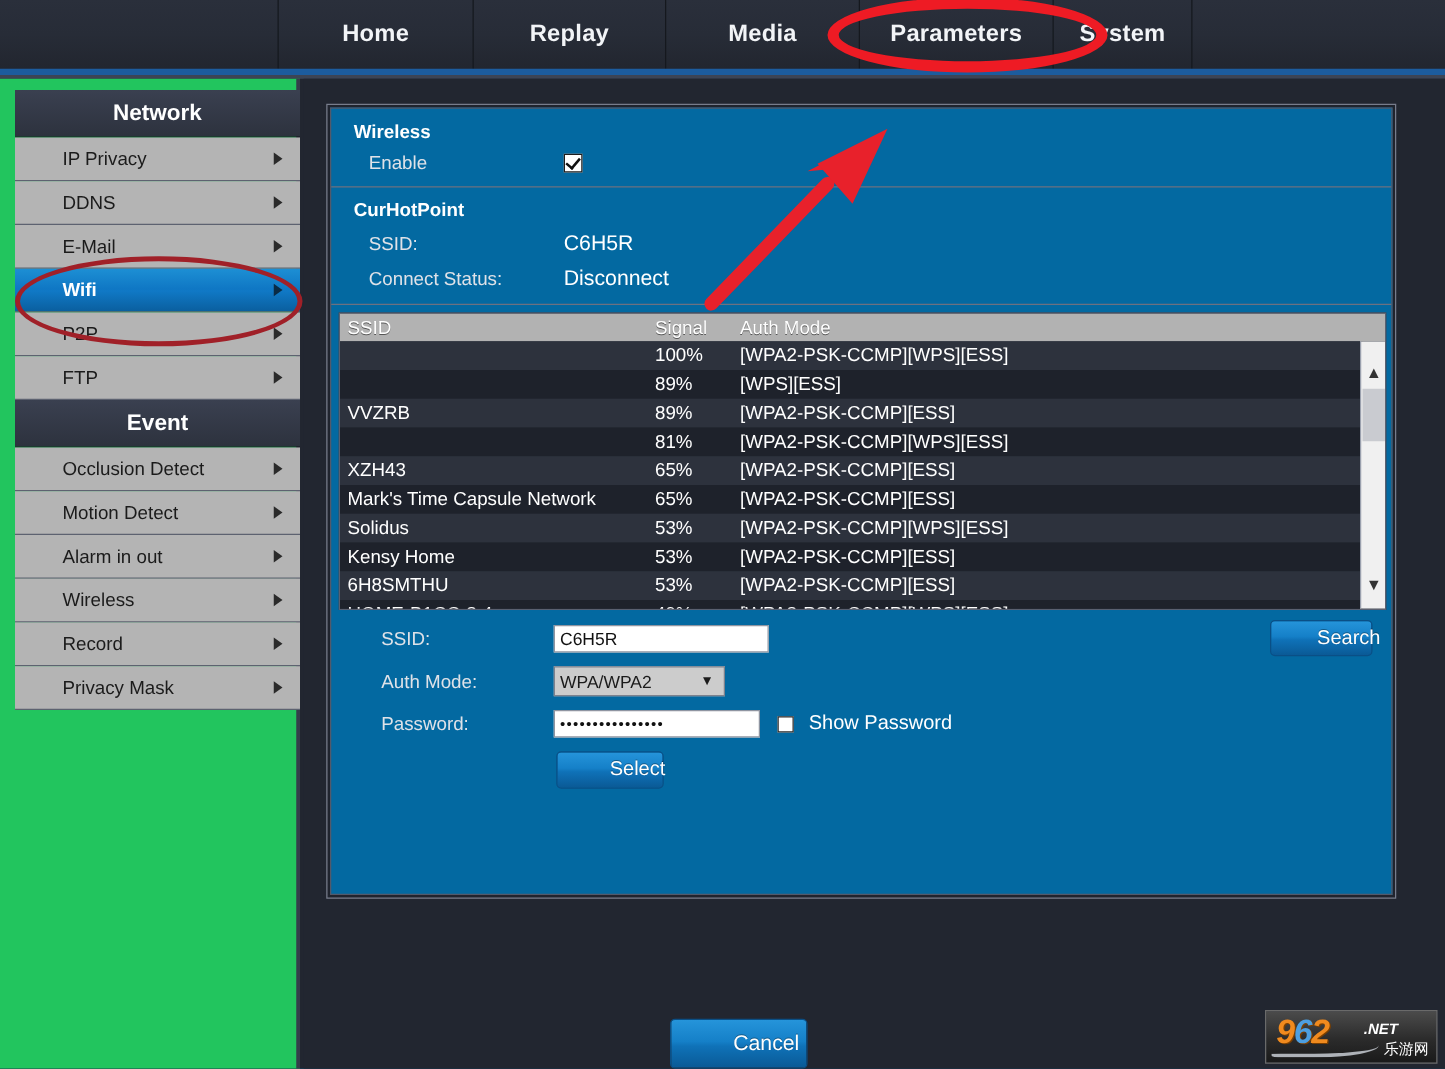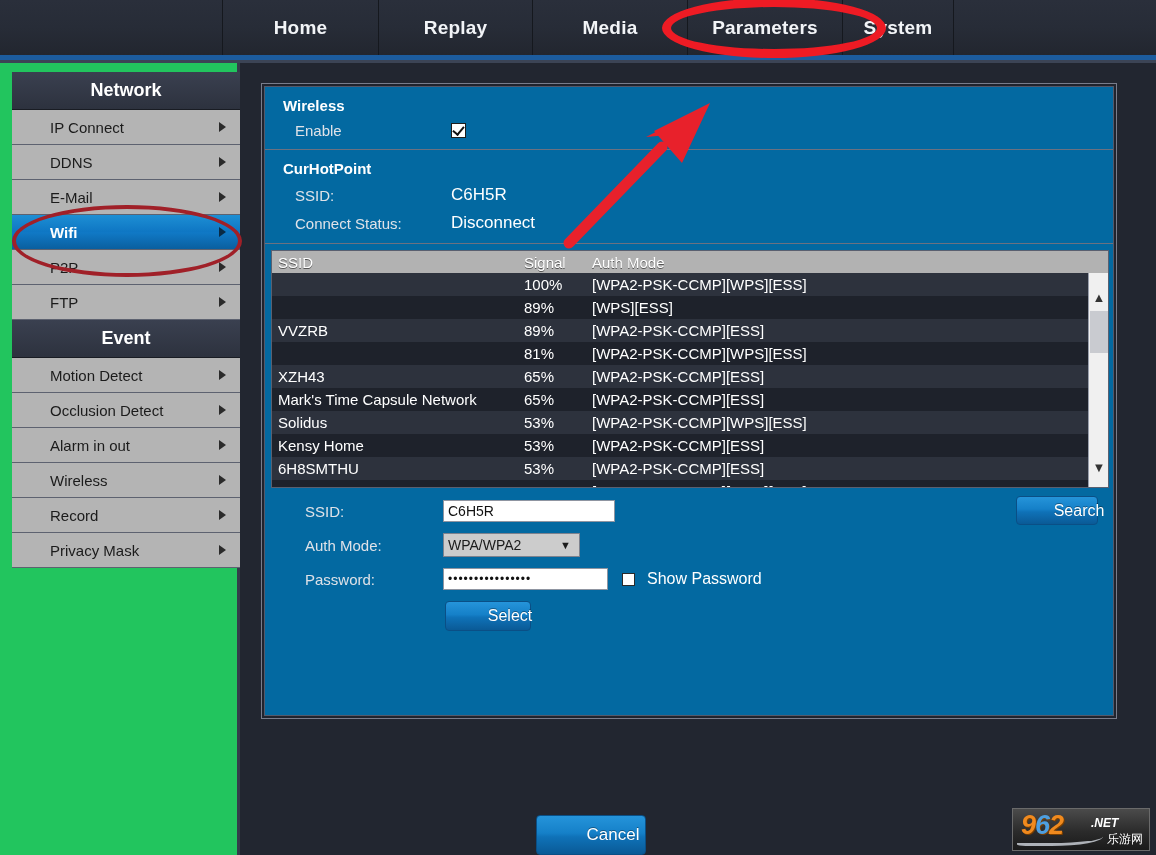--- a/index.html
+++ b/index.html
@@ -411,21 +411,21 @@
 </div>
 <div id="header-underline"></div>
 <div id="header-underline2"></div>
 
 <div id="sidebar">
   <div id="sidebar-inner">
 
     <div class="side-group-title">Network</div>
 
     <div class="side-item">
-      <span>IP Connect</span>
+      <span>IP Privacy</span>
       <span class="arrow"></span>
     </div>
     <div class="side-item">
       <span>DDNS</span>
       <span class="arrow"></span>
     </div>
     <div class="side-item">
       <span>E-Mail</span>
       <span class="arrow"></span>
     </div>
@@ -438,25 +438,25 @@
       <span class="arrow"></span>
     </div>
     <div class="side-item">
       <span>FTP</span>
       <span class="arrow"></span>
     </div>
 
     <div class="side-group-title">Event</div>
 
     <div class="side-item">
+      <span>Occlusion Detect</span>
+      <span class="arrow"></span>
+    </div>
+    <div class="side-item">
       <span>Motion Detect</span>
-      <span class="arrow"></span>
-    </div>
-    <div class="side-item">
-      <span>Occlusion Detect</span>
       <span class="arrow"></span>
     </div>
     <div class="side-item">
       <span>Alarm in out</span>
       <span class="arrow"></span>
     </div>
     <div class="side-item">
       <span>Wireless</span>
       <span class="arrow"></span>
     </div>

